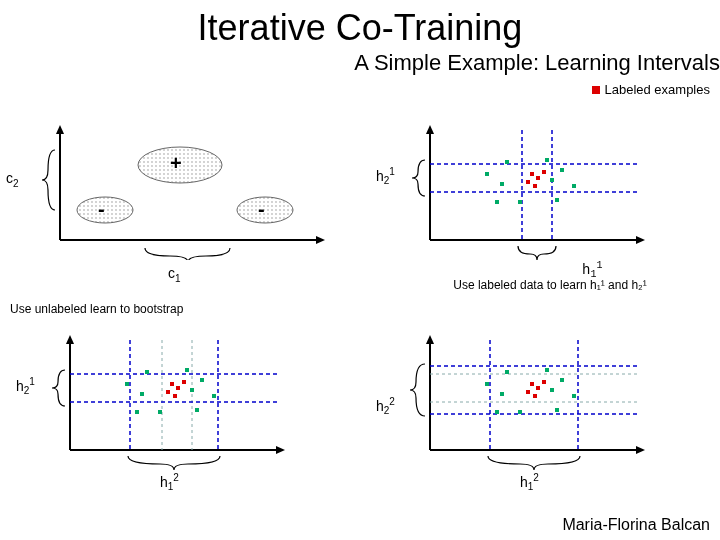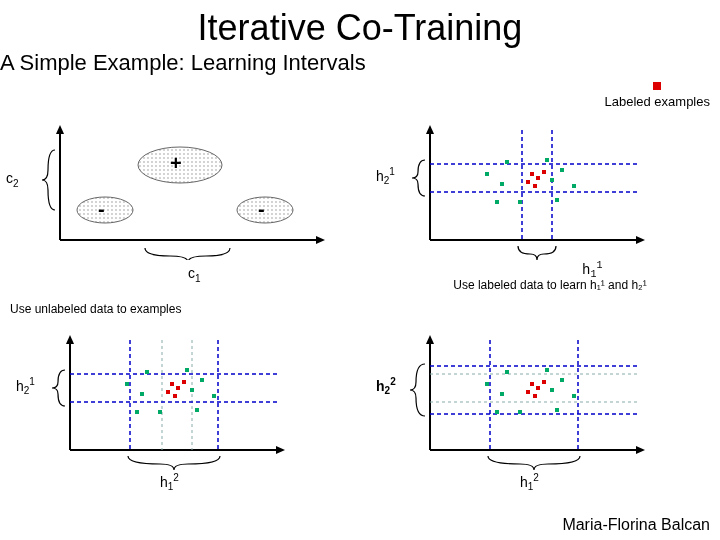--- a/index.html
+++ b/index.html
@@ -12,32 +12,32 @@
     color: #000;
     position: relative;
   }
   .title {
     text-align: center;
     font-size: 36px;
     margin-top: 8px;
     line-height: 1.1;
   }
   .subtitle {
-    text-align: left;
+    text-align: right;
     font-size: 22px;
     margin-top: 2px;
   }
   .legend {
     position: absolute;
     top: 82px;
     right: 10px;
     font-size: 13px;
     line-height: 1.25;
   }
-  .legend-row { display: flex; align-items: center; gap: 4px; flex-direction: column; }
+  .legend-row { display: flex; align-items: center; gap: 4px; }
   .sq { width: 8px; height: 8px; display: inline-block; }
   .sq-red { background: #d00; }
   .sq-green { background: #0a6; }
 
   .panel {
     position: absolute;
   }
   .axis-label { position: absolute; font-size: 14px; }
   .sub { font-size: 10px; vertical-align: sub; }
   .sup { font-size: 10px; vertical-align: super; }
@@ -84,21 +84,21 @@
 
     <path d="M 115 128 Q 115 136 140 136 Q 158 136 158 142 Q 158 136 176 136 Q 200 136 200 128" fill="none" stroke="#000" stroke-width="1.2"></path>
   </svg>
   <div class="axis-label" style="left:140px; top:32px; font-size:20px; font-weight:bold;">+</div>
   <div class="axis-label" style="left:68px; top:78px; font-size:20px; font-weight:bold;">-</div>
   <div class="axis-label" style="left:228px; top:78px; font-size:20px; font-weight:bold;">-</div>
 </div>
 <div class="axis-label" style="left:6px; top:170px;">
   <span>c</span><span class="sub">2</span>
 </div>
-<div class="axis-label" style="left:188px; top:265px;text-align:center;">
+<div class="axis-label" style="left:168px; top:265px;text-align:center;">
   <span>c</span><span class="sub">1</span>
 </div>
 
 <div class="panel" style="left:400px; top:120px; width:250px; height:140px;">
   <svg width="250" height="140">
     <line x1="30" y1="10" x2="30" y2="120" stroke="#000" stroke-width="2"></line>
     <polygon points="30,5 26,14 34,14" fill="#000"></polygon>
     <line x1="30" y1="120" x2="240" y2="120" stroke="#000" stroke-width="2"></line>
     <polygon points="245,120 236,116 236,124" fill="#000"></polygon>
 
@@ -134,21 +134,21 @@
   </svg>
 </div>
 <div class="axis-label" style="left:376px; top:166px;">
   <span>h</span><span class="sub">2</span><span class="sup">1</span>
 </div>
 <div class="axis-label" style="left:582px; top:260px;font-family:Liberation Mono, monospace;">
   <span>h</span><span class="sub">1</span><span class="sup">1</span>
 </div>
 <div class="caption" style="left:400px; top:278px; width:300px;">Use labeled data to learn h₁¹ and h₂¹</div>
 
-<div class="caption" style="left:10px; top:302px; width:260px; text-align:left;">Use unlabeled data to examples</div>
+<div class="caption" style="left:10px; top:302px; width:260px; text-align:left;">Use unlabeled learn to bootstrap</div>
 
 <div class="panel" style="left:40px; top:330px; width:250px; height:140px;">
   <svg width="250" height="140">
     <line x1="30" y1="10" x2="30" y2="120" stroke="#000" stroke-width="2"></line>
     <polygon points="30,5 26,14 34,14" fill="#000"></polygon>
     <line x1="30" y1="120" x2="240" y2="120" stroke="#000" stroke-width="2"></line>
     <polygon points="245,120 236,116 236,124" fill="#000"></polygon>
 
     <line x1="122" y1="10" x2="122" y2="120" stroke="#8aa" stroke-width="1" stroke-dasharray="3,3"></line>
     <line x1="152" y1="10" x2="152" y2="120" stroke="#8aa" stroke-width="1" stroke-dasharray="3,3"></line>
@@ -223,20 +223,20 @@
     </g>
     <g fill="#d00">
       <rect x="130" y="52" width="4" height="4"></rect>
         <rect x="136" y="56" width="4" height="4"></rect>
       <rect x="126" y="60" width="4" height="4"></rect>
         <rect x="142" y="50" width="4" height="4"></rect>
       <rect x="133" y="64" width="4" height="4"></rect>
     </g>
   </svg>
 </div>
-<div class="axis-label" style="left:376px; top:376px;font-weight:bold;">
+<div class="axis-label" style="left:376px; top:396px;">
   <span>h</span><span class="sub">2</span><span class="sup">2</span>
 </div>
 <div class="axis-label" style="left:520px; top:472px;">
   <span>h</span><span class="sub">1</span><span class="sup">2</span>
 </div>
 
 <div class="credit">Maria-Florina Balcan</div>
 
 </body></html>

